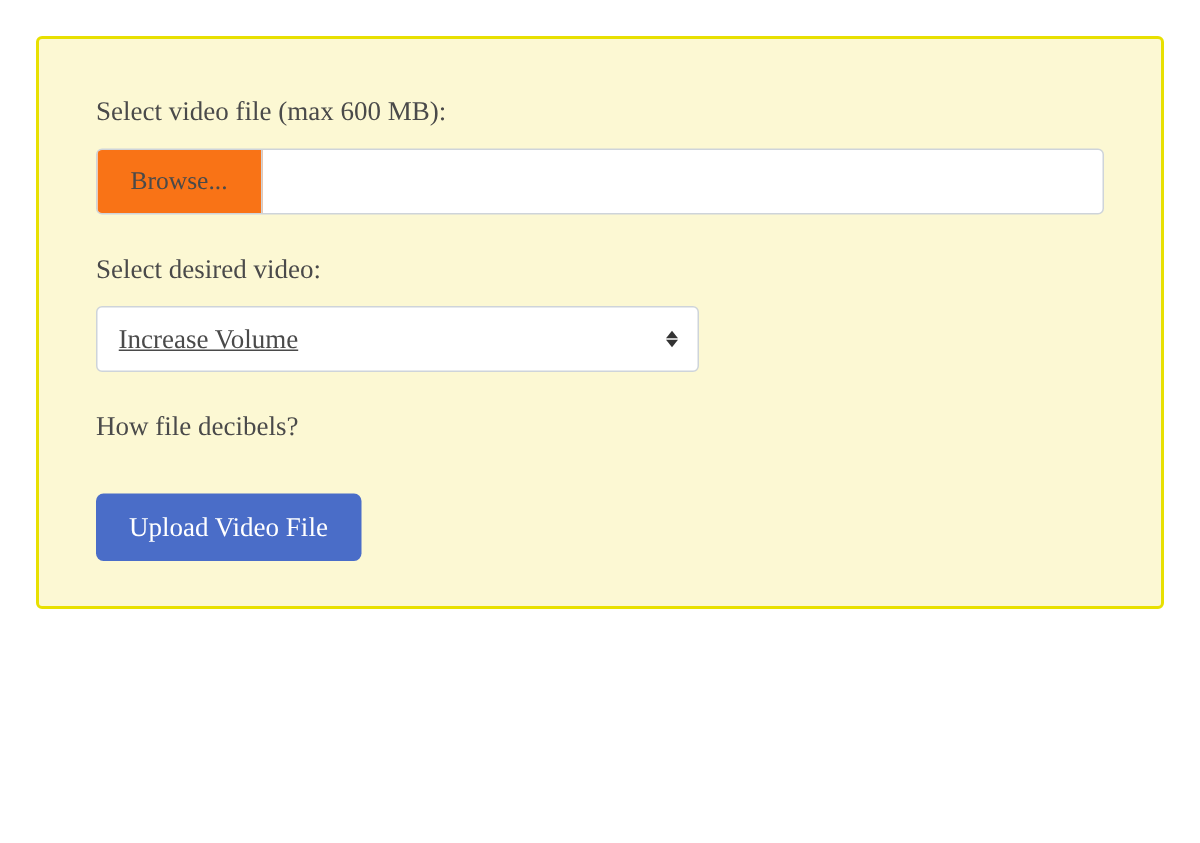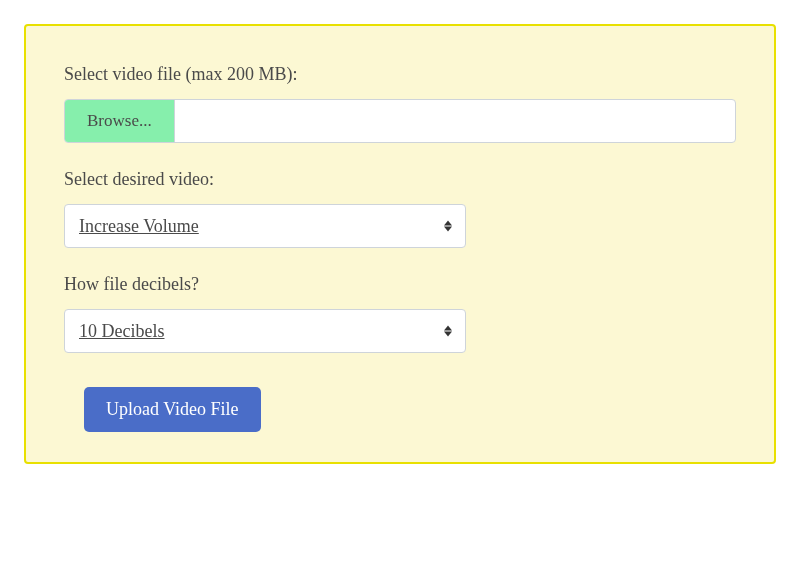--- a/index.html
+++ b/index.html
@@ -32,21 +32,21 @@
     .file-input-wrapper {
       display: flex;
       width: 100%;
       background: #fff;
       border: 1px solid #ced4da;
       border-radius: 4px;
       overflow: hidden;
       height: 44px;
     }
     .browse-button {
-      background: #86efac;
+      background: #f97316;
       border: none;
       border-right: 1px solid #ced4da;
       padding: 10px 22px;
       font-family: Georgia, 'Times New Roman', serif;
       font-size: 17px;
       color: #4a4a4a;
       cursor: pointer;
     }
     .file-name {
       flex: 1;
@@ -101,30 +101,29 @@
     .submit-button {
       background: #4a6dc8;
       color: #fff;
       border: none;
       border-radius: 5px;
       padding: 12px 22px;
       font-family: Georgia, 'Times New Roman', serif;
       font-size: 18px;
       cursor: pointer;
       margin-top: 8px;
-      margin-left: 20px;
     }
   </style>
 </head>
 <body>
 
 <div class="form-container">
 
   <div class="form-group">
-    <label class="form-label">Select video file (max 200 MB):</label>
+    <label class="form-label">Select video file (max 600 MB):</label>
     <div class="file-input-wrapper">
       <button class="browse-button">Browse...</button>
       <div class="file-name"></div>
     </div>
   </div>
 
   <div class="form-group">
     <label class="form-label">Select desired video:</label>
     <div class="select-wrapper">
       <select class="form-select">
@@ -132,26 +131,17 @@
       </select>
       <div class="select-arrows">
         <div class="arrow-up"></div>
         <div class="arrow-down"></div>
       </div>
     </div>
   </div>
 
   <div class="form-group">
     <label class="form-label">How file decibels?</label>
-    <div class="select-wrapper">
-      <select class="form-select">
-        <option>10 Decibels</option>
-      </select>
-      <div class="select-arrows">
-        <div class="arrow-up"></div>
-        <div class="arrow-down"></div>
-      </div>
-    </div>
   </div>
 
   <button class="submit-button">Upload Video File</button>
 
 </div>
 
 </body></html>

